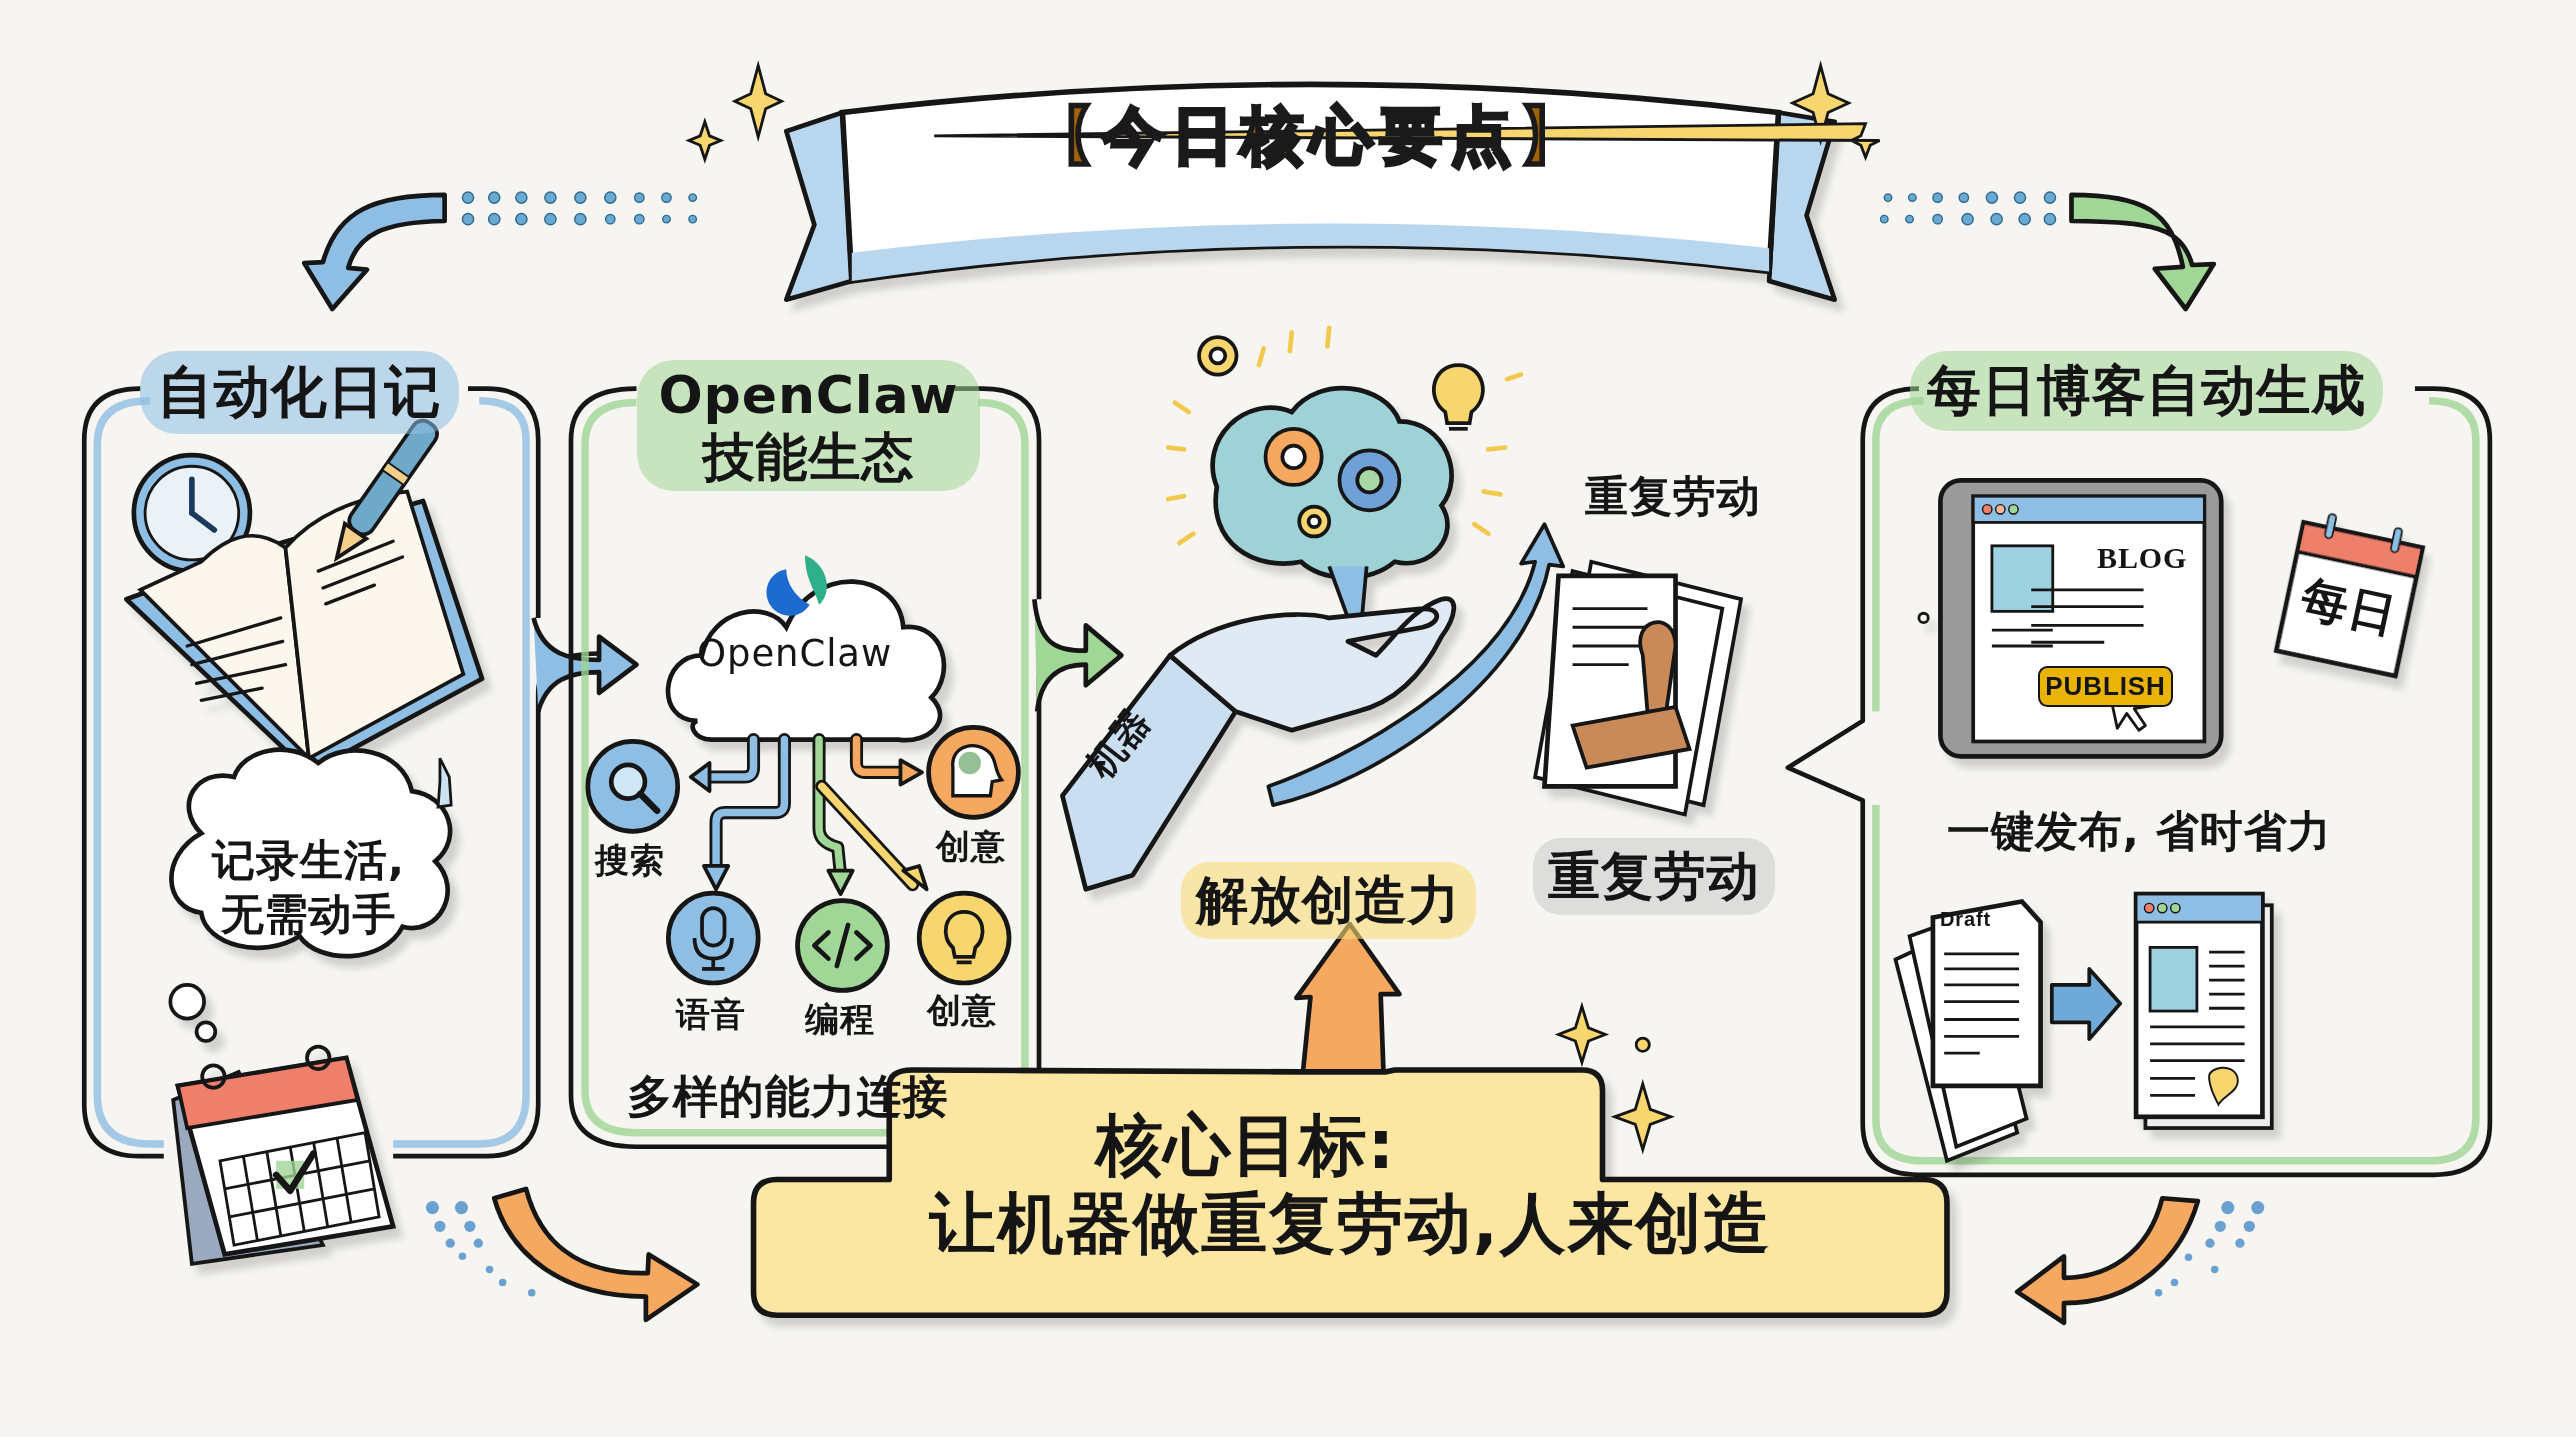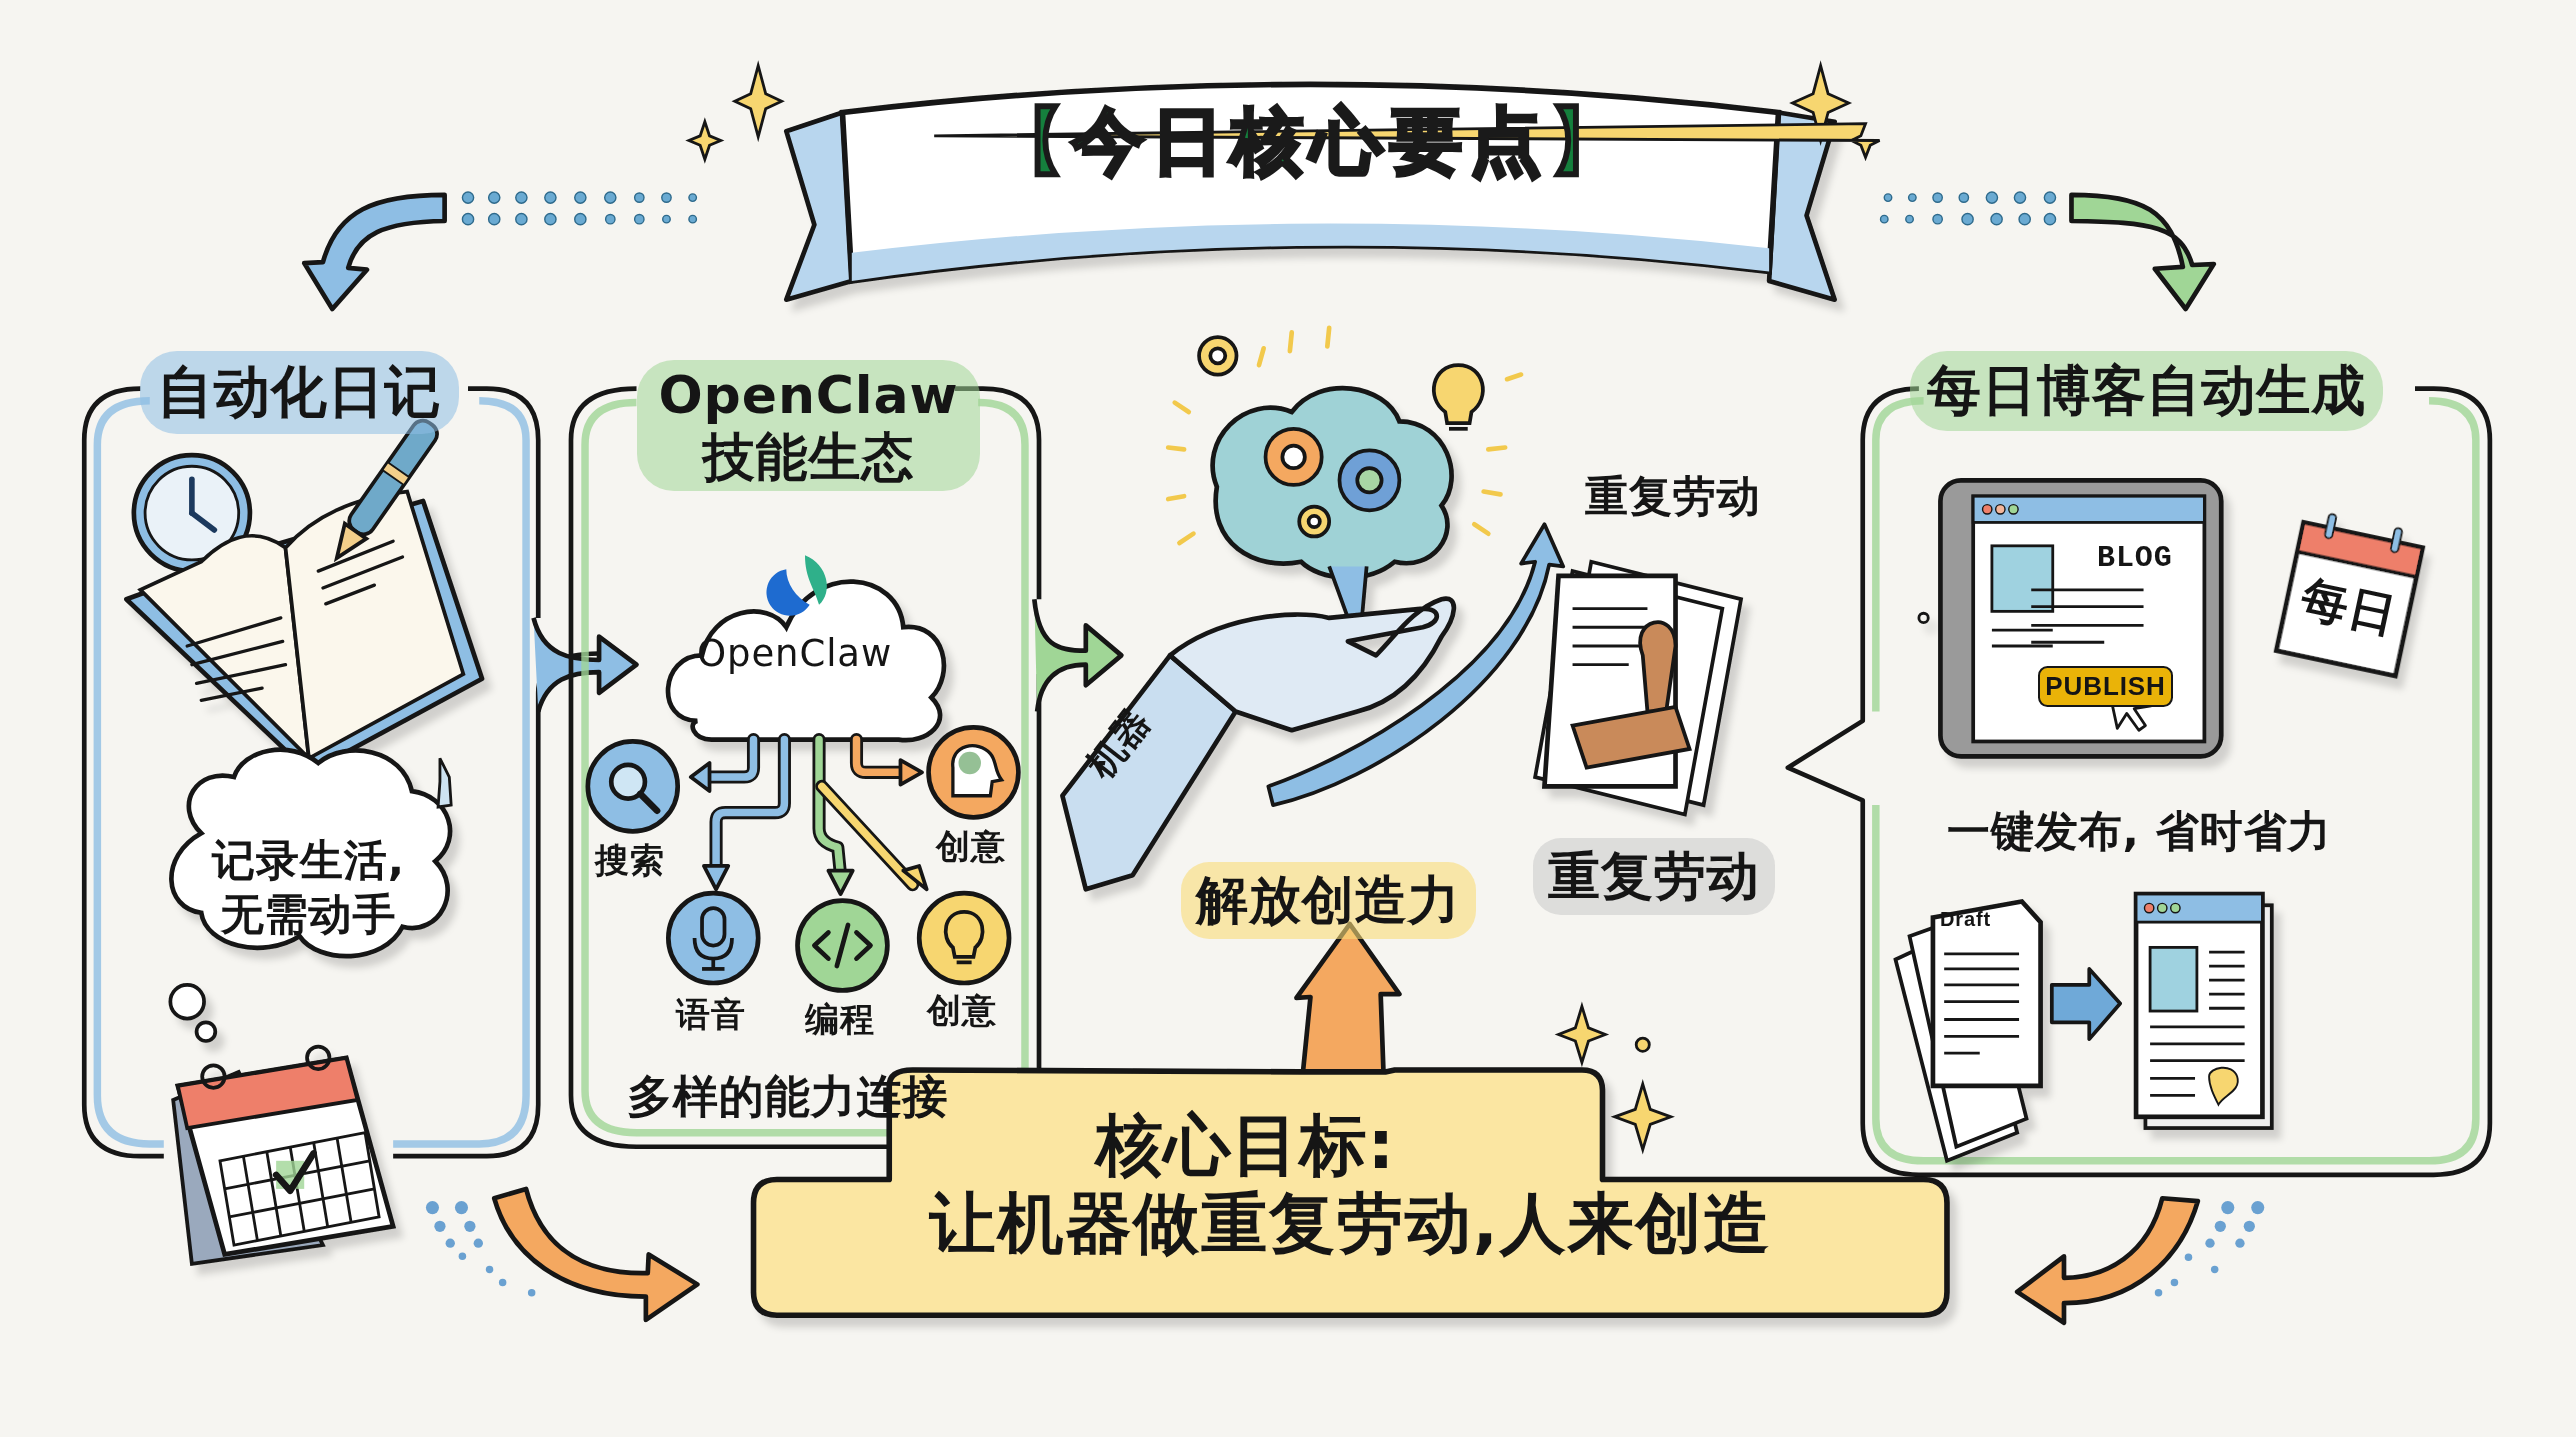--- a/index.html
+++ b/index.html
@@ -1,19 +1,19 @@
 <!DOCTYPE html>
 <html style="font-size:15px"><head>
 <meta charset="utf-8">
 <style>
   html,body{margin:0;padding:0;}
   body{width:2576px;height:1438px;position:relative;overflow:hidden;background:#f6f5f1;font-family:"DejaVu Sans","Liberation Sans",sans-serif;color:#161616;}
   svg.layer{position:absolute;left:0;top:0;width:2576px;height:1438px;}
   .txt{position:absolute;font-weight:bold;color:#151515;white-space:nowrap;letter-spacing:0.9px;}
-  .title-text{left:861px;top:94px;width:899px;text-align:center;font-size:72px;color:#15803d;-webkit-text-stroke:3.7px #1a1a1a;letter-spacing:7.5px;}
+  .title-text{left:861px;top:94px;width:899px;text-align:center;font-size:62px;color:#a16207;-webkit-text-stroke:3.7px #1a1a1a;letter-spacing:7.5px;}
   .panel-title{font-size:56px;}
   .pill-blue{background:rgba(142,190,228,0.55);border-radius:37px;padding:3.7px 17px;text-align:right;}
   .pill-green{background:rgba(160,214,150,0.55);border-radius:37px;padding:3.7px 17px;}
   .pill-yellow{background:rgba(250,220,120,0.6);border-radius:28px;padding:3.7px 15px;margin-top:24px;}
   .pill-gray{background:rgba(200,200,200,0.55);border-radius:28px;padding:3.7px 15px;}
   .center{text-align:center;}
 </style>
 </head>
 <body>
 
@@ -374,21 +374,21 @@
 <div class="txt" style="left:805px;top:997px;font-size:34px;">编程</div>
 <div class="txt" style="left:927px;top:988px;font-size:34px;">创意</div>
 <div class="txt" style="left:627px;top:1067px;font-size:45px;">多样的能力连接</div>
 
 <div class="txt" style="left:1076px;top:758px;font-size:37px;transform:rotate(-52deg);transform-origin:left top;">机器</div>
 <div class="txt" style="left:1585px;top:468px;font-size:43px;">重复劳动</div>
 <div class="txt pill-yellow" style="left:1181px;top:838px;font-size:52px;">解放创造力</div>
 <div class="txt pill-gray" style="left:1533px;top:838px;font-size:52px;">重复劳动</div>
 
 <div class="txt panel-title pill-green" style="left:1910px;top:351px;font-size:54px;">每日博客自动生成</div>
-<div class="txt" style="left:2097px;top:541px;font-size:30px;font-family:Liberation Mono, monospace;">BLOG</div>
+<div class="txt" style="left:2097px;top:541px;font-size:30px;font-family:Liberation Serif, serif;">BLOG</div>
 <div class="txt" style="left:2038px;top:666px;width:131px;height:37px;line-height:37px;text-align:center;font-size:26px;background:#eab308;border:2.8px solid #161616;border-radius:9.4px;font-family:'Liberation Sans',sans-serif;">PUBLISH</div>
 <div class="txt" style="left:2301px;top:576px;font-size:47px;transform:rotate(12deg);">每日</div>
 <div class="txt" style="left:1947px;top:803px;font-size:43px;">一键发布, 省时省力</div>
 <div class="txt" style="left:1940px;top:908px;font-size:20px;font-family:'Liberation Sans',sans-serif;">Draft</div>
 
 <div class="txt center" style="left:889px;top:1100px;width:713px;font-size:67px;">核心目标:</div>
 <div class="txt center" style="left:754px;top:1179px;width:1193px;font-size:66px;letter-spacing:1.9px;">让机器做重复劳动,人来创造</div>
 
 
 </body></html>

